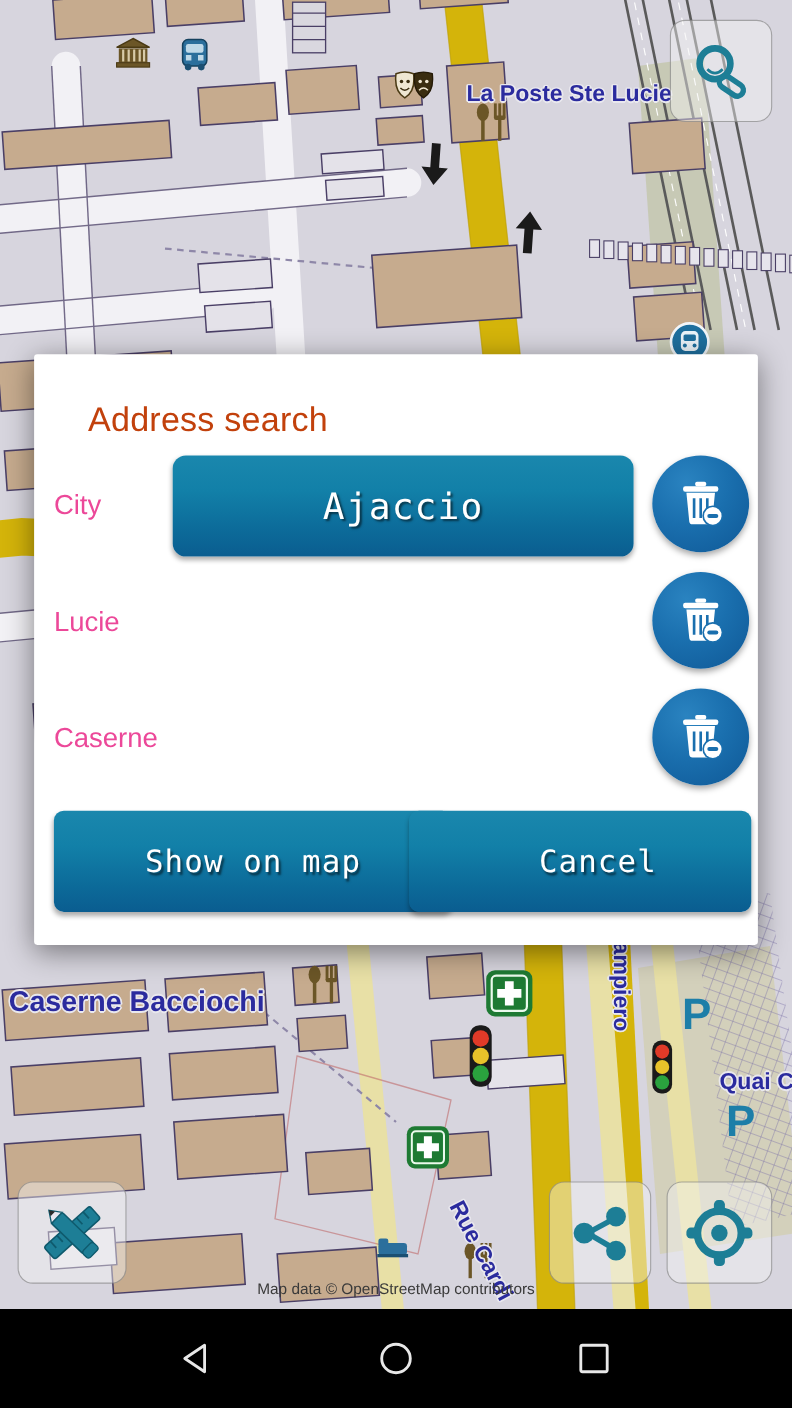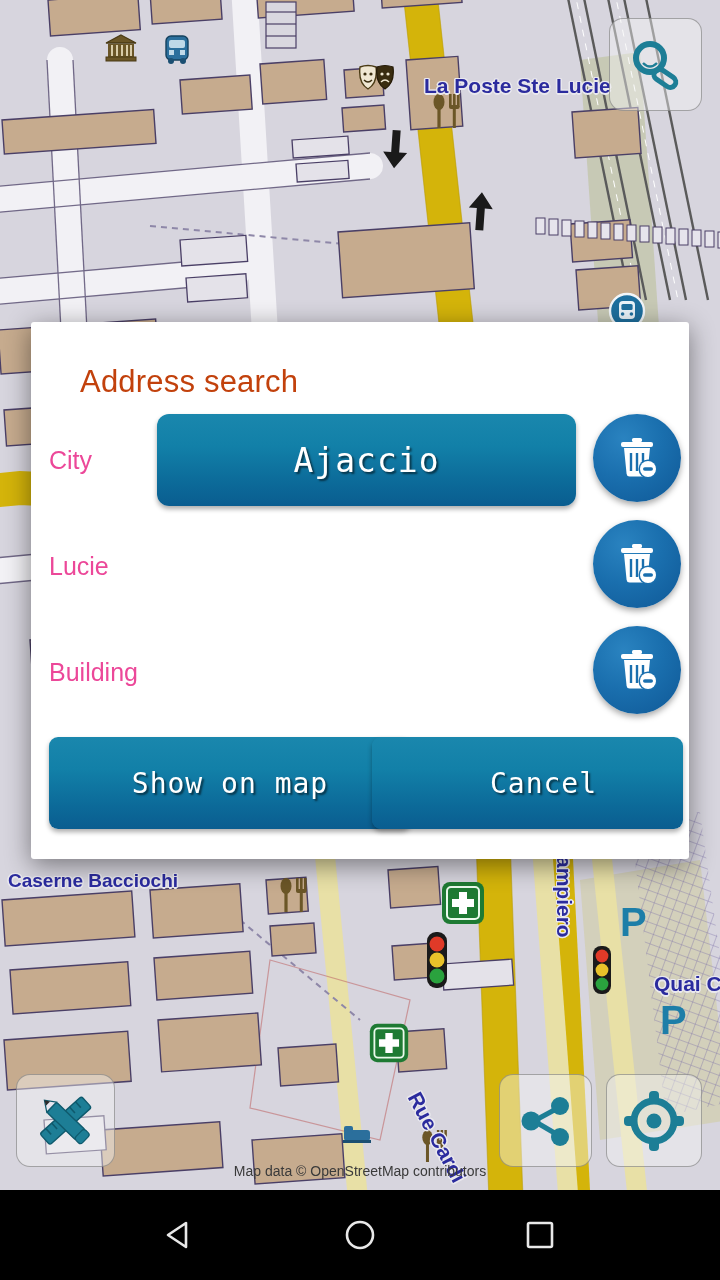--- a/index.html
+++ b/index.html
@@ -411,21 +411,21 @@
     </div>
     <div class="map-icon" style="left:342px;top:1124px">
       <svg width="30" height="22" viewBox="0 0 30 22">
         <rect x="2" y="6" width="26" height="11" rx="3" fill="#2b6f9c"></rect>
         <rect x="2" y="2" width="9" height="7" rx="2" fill="#2b6f9c"></rect>
         <rect x="1" y="16" width="28" height="3" fill="#1b4f72"></rect>
       </svg>
     </div>
 
     <div class="poi-label" style="left:424px;top:74px;font-size:21px">La Poste Ste Lucie</div>
-    <div class="poi-label" style="left:8px;top:870px;font-size:19px">Caserne Bacciochi</div>
+    <div class="poi-label" style="left:8px;top:895px;font-size:26px">Caserne Bacciochi</div>
     <div class="poi-label" style="left:576px;top:856px;font-size:21px;transform:rotate(90deg);transform-origin:left top">ampiero</div>
     <div class="poi-label" style="left:654px;top:972px;font-size:21px">Quai Ch</div>
     <div class="poi-label" style="left:424px;top:1088px;font-size:21px;transform:rotate(62deg);transform-origin:left top">Rue Cardi</div>
 
     <div class="poi-p" style="left:620px;top:902px">P</div>
     <div class="poi-p" style="left:660px;top:1000px">P</div>
 
     <div class="ctl" id="ctl-search" style="left:609px;top:18px;width:93px;height:93px">
       <svg width="58" height="58" viewBox="0 0 58 58">
         <circle cx="23" cy="22" r="14" fill="none" stroke="#1d7e96" stroke-width="6"></circle>
@@ -520,21 +520,21 @@
             <line x1="31" y1="20" x2="31" y2="38"></line>
           </g>
           <circle cx="36" cy="36" r="9.5" fill="#1a6fae"></circle>
           <circle cx="36" cy="36" r="8" fill="#ffffff"></circle>
           <rect x="31" y="34.2" width="10" height="3.6" rx="1.8" fill="#1a6fae"></rect>
         </svg>
       </div>
     </div>
 
     <div class="row" style="top:301px">
-      <div class="row-label">Building</div>
+      <div class="row-label">Caserne</div>
       <div class="trash-btn">
         <svg width="50" height="50" viewBox="0 0 50 50">
           <rect x="9" y="9" width="32" height="5" rx="2" fill="#ffffff"></rect>
           <rect x="20" y="5" width="10" height="4" rx="1.6" fill="#ffffff"></rect>
           <path d="M12,15 h26 l-2.6,26 a3,3 0 0 1 -3,2.6 h-14.8 a3,3 0 0 1 -3,-2.6 z" fill="#ffffff"></path>
           <g stroke="#1a6fae" stroke-width="2.4">
             <line x1="19" y1="20" x2="19" y2="38"></line>
             <line x1="25" y1="20" x2="25" y2="38"></line>
             <line x1="31" y1="20" x2="31" y2="38"></line>
           </g>

